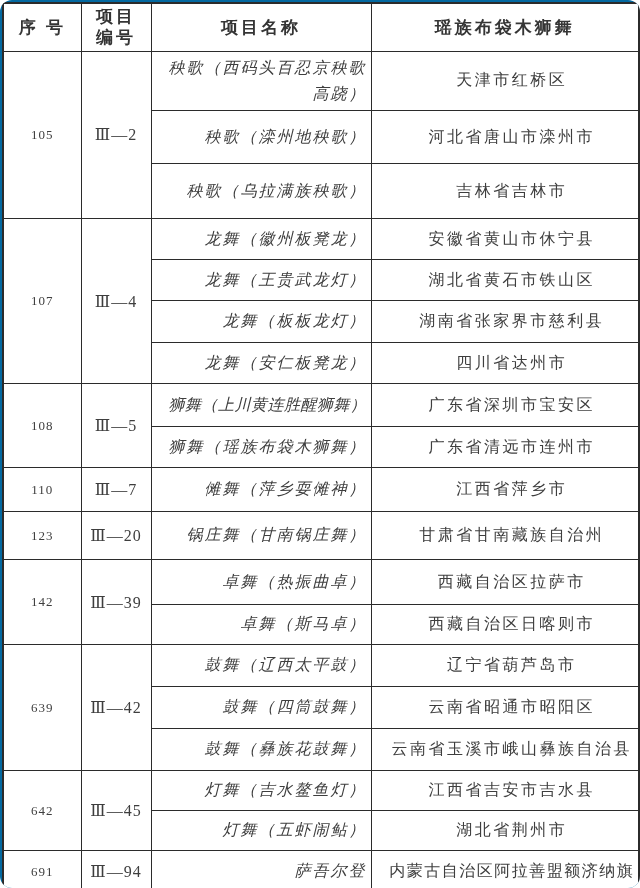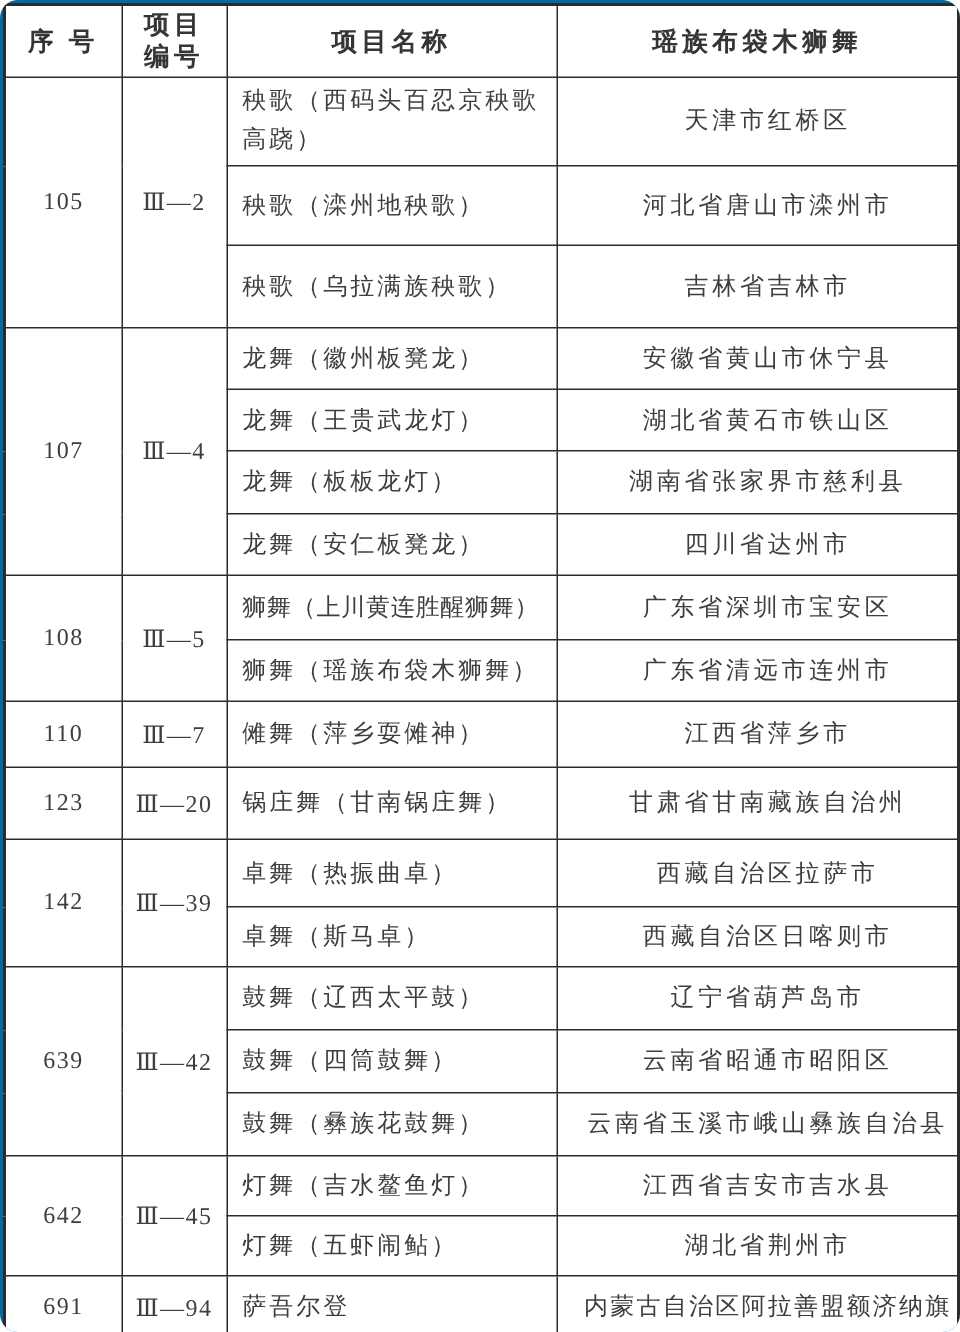--- a/index.html
+++ b/index.html
@@ -42,37 +42,38 @@
     font-size: 17px;
     letter-spacing: 3px;
     text-align: center;
     white-space: pre-line;
     line-height: 1.25;
     color: #353535;
     padding: 2px 0;
   }
   td.c-serial {
     text-align: center;
-    font-size: 16px;
+    font-size: 13px;
     letter-spacing: 1px;
     padding: 0;
   }
   td.c-code {
     text-align: center;
     font-size: 16px;
     letter-spacing: 1px;
     white-space: nowrap;
     padding: 3px;
   }
   td.c-name {
     font-size: 16px;
     letter-spacing: 2px;
-    text-align: left;
+    text-align: right;
     padding: 3px 4px 3px 10px;
     white-space: nowrap;
+    font-style: italic;
   }
   td.c-name.wrap {
     white-space: normal;
     line-height: 1.65;
   }
   td.c-name.tight {
     letter-spacing: 0.5px;
   }
   td.c-region {
     font-size: 16px;

